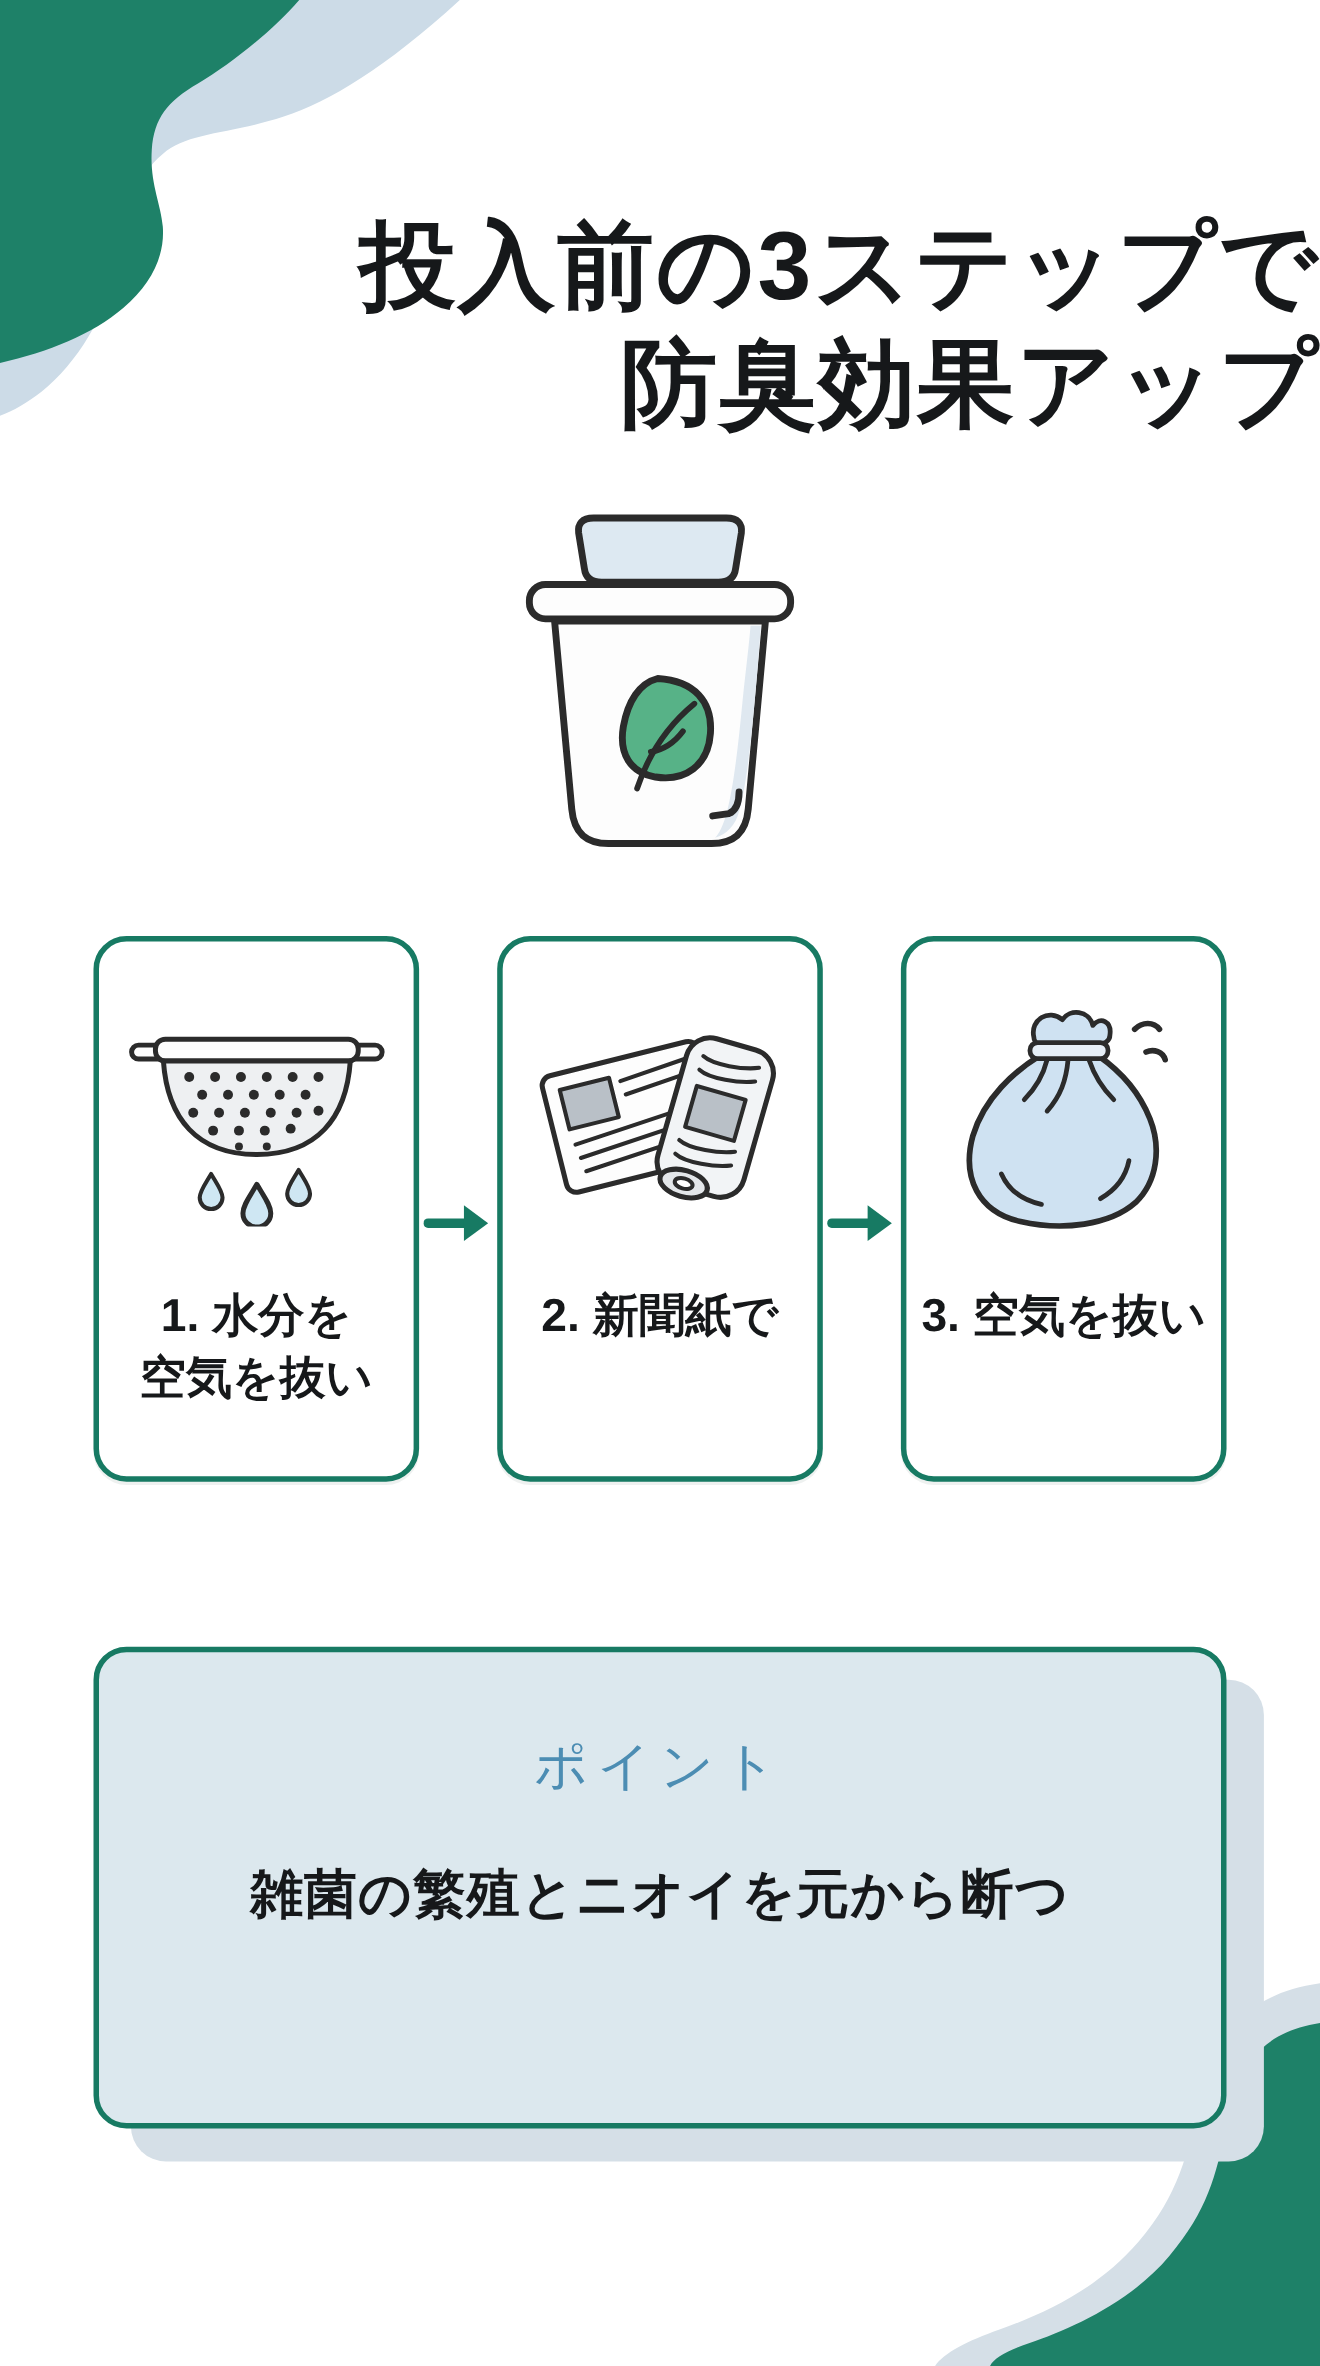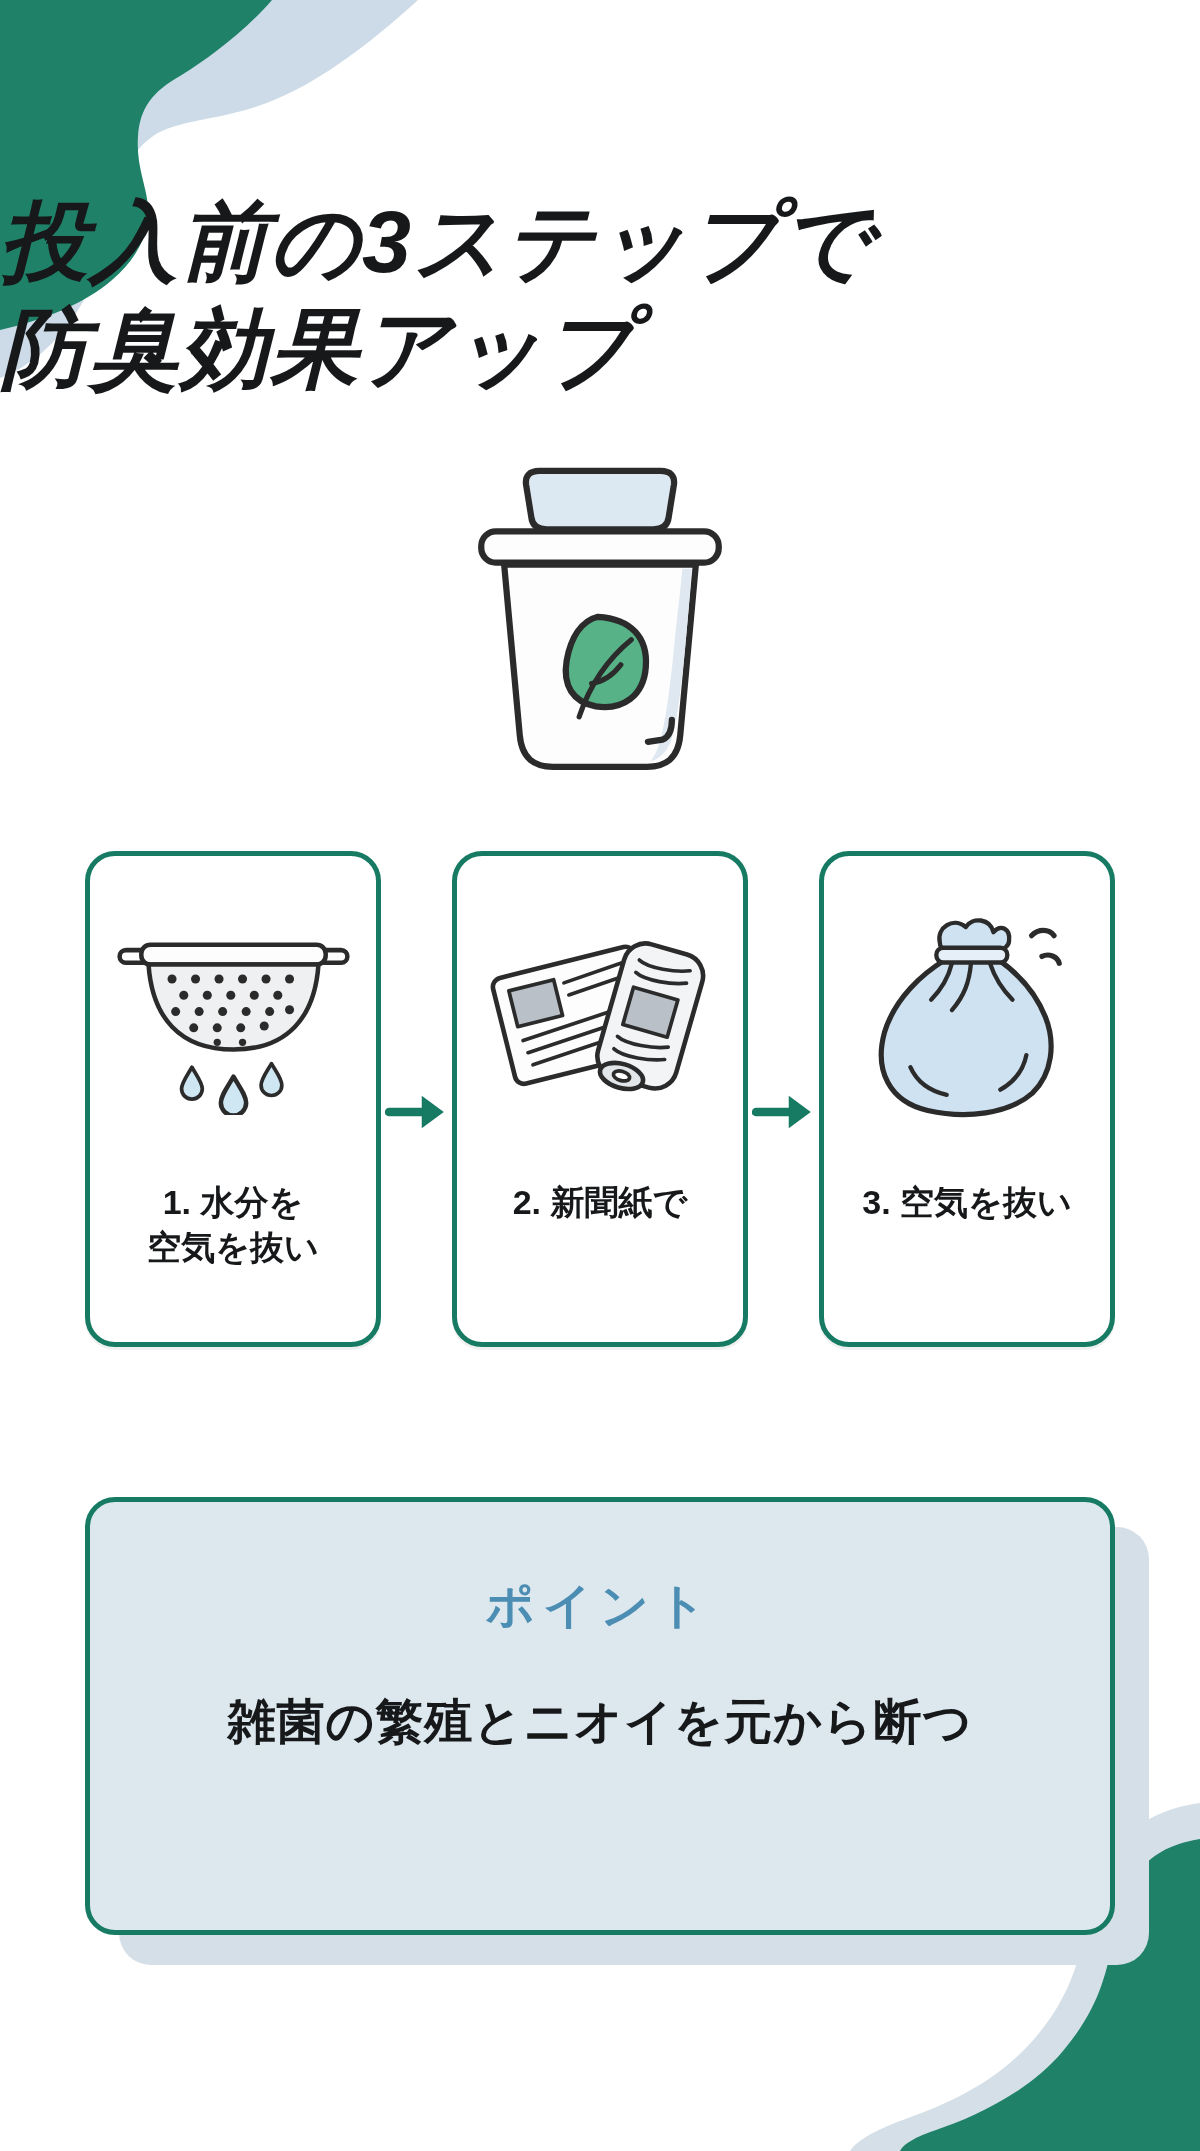--- a/index.html
+++ b/index.html
@@ -21,52 +21,52 @@
   html,body{width:1200px;}
   body{
     position:relative;width:1200px;height:2151px;background:#ffffff;overflow:hidden;
     font-family:"Liberation Sans","DejaVu Sans",sans-serif;color:var(--text-color);
   }
   .deco{position:absolute;z-index:0;pointer-events:none;}
   .deco-tl{left:0;top:0;}
   .deco-br{right:0;bottom:0;}
   .content{position:relative;z-index:1;}
   .page-title{
-    padding-top:188px;text-align:left;font-size:88px;font-weight:900;
-    line-height:1.22;letter-spacing:2px;color:var(--text-color);font-style:italic;
+    padding-top:188px;text-align:right;font-size:88px;font-weight:900;
+    line-height:1.22;letter-spacing:2px;color:var(--text-color);
   }
   .hero-icon{display:block;margin:54px auto 0;}
   .steps-row{
     position:relative;width:1030px;margin:64px auto 0;display:flex;gap:71px;height:496px;
   }
   .step-card{
     width:296px;height:496px;background:#ffffff;border:5px solid var(--brand-green);
     border-radius:30px;display:flex;flex-direction:column;align-items:center;
     padding:36px 8px 40px;box-shadow:0 3px 0 rgba(40,80,70,0.08);
   }
   .step-icon{height:250px;display:flex;align-items:center;justify-content:center;}
   .step-caption{
-    margin-top:38px;text-align:center;font-size:34px;font-weight:900;line-height:1.33;
+    margin-top:26px;text-align:center;font-size:42px;font-weight:900;line-height:1.33;
     color:var(--text-color);
   }
   .arrow{position:absolute;top:238px;}
   .arrow-1{left:300px;}
   .arrow-2{left:667px;}
   .point-wrap{position:relative;width:1030px;height:438px;margin:150px auto 0;}
   .point-shadow{
     position:absolute;left:34px;top:30px;width:1030px;height:438px;
     background:var(--pale-blue-gray);border-radius:32px;z-index:0;
   }
   .point-card{
     position:relative;z-index:1;width:1030px;height:438px;background:var(--point-bg);
     border:5px solid var(--brand-green);border-radius:30px;text-align:center;
     padding-top:72px;
   }
   .point-heading{
-    font-size:48px;font-weight:700;letter-spacing:8px;color:var(--point-heading-color);
+    font-size:48px;font-weight:400;letter-spacing:8px;color:var(--point-heading-color);
   }
   .point-text{
     margin-top:52px;font-size:48px;font-weight:900;letter-spacing:1px;color:var(--text-color);
   }
   
   .ol{stroke:var(--icon-outline);stroke-linecap:round;stroke-linejoin:round;}
   .nofill{fill:none;}
   .fw{fill:#fdfdfd;}
 </style>
 </head>

